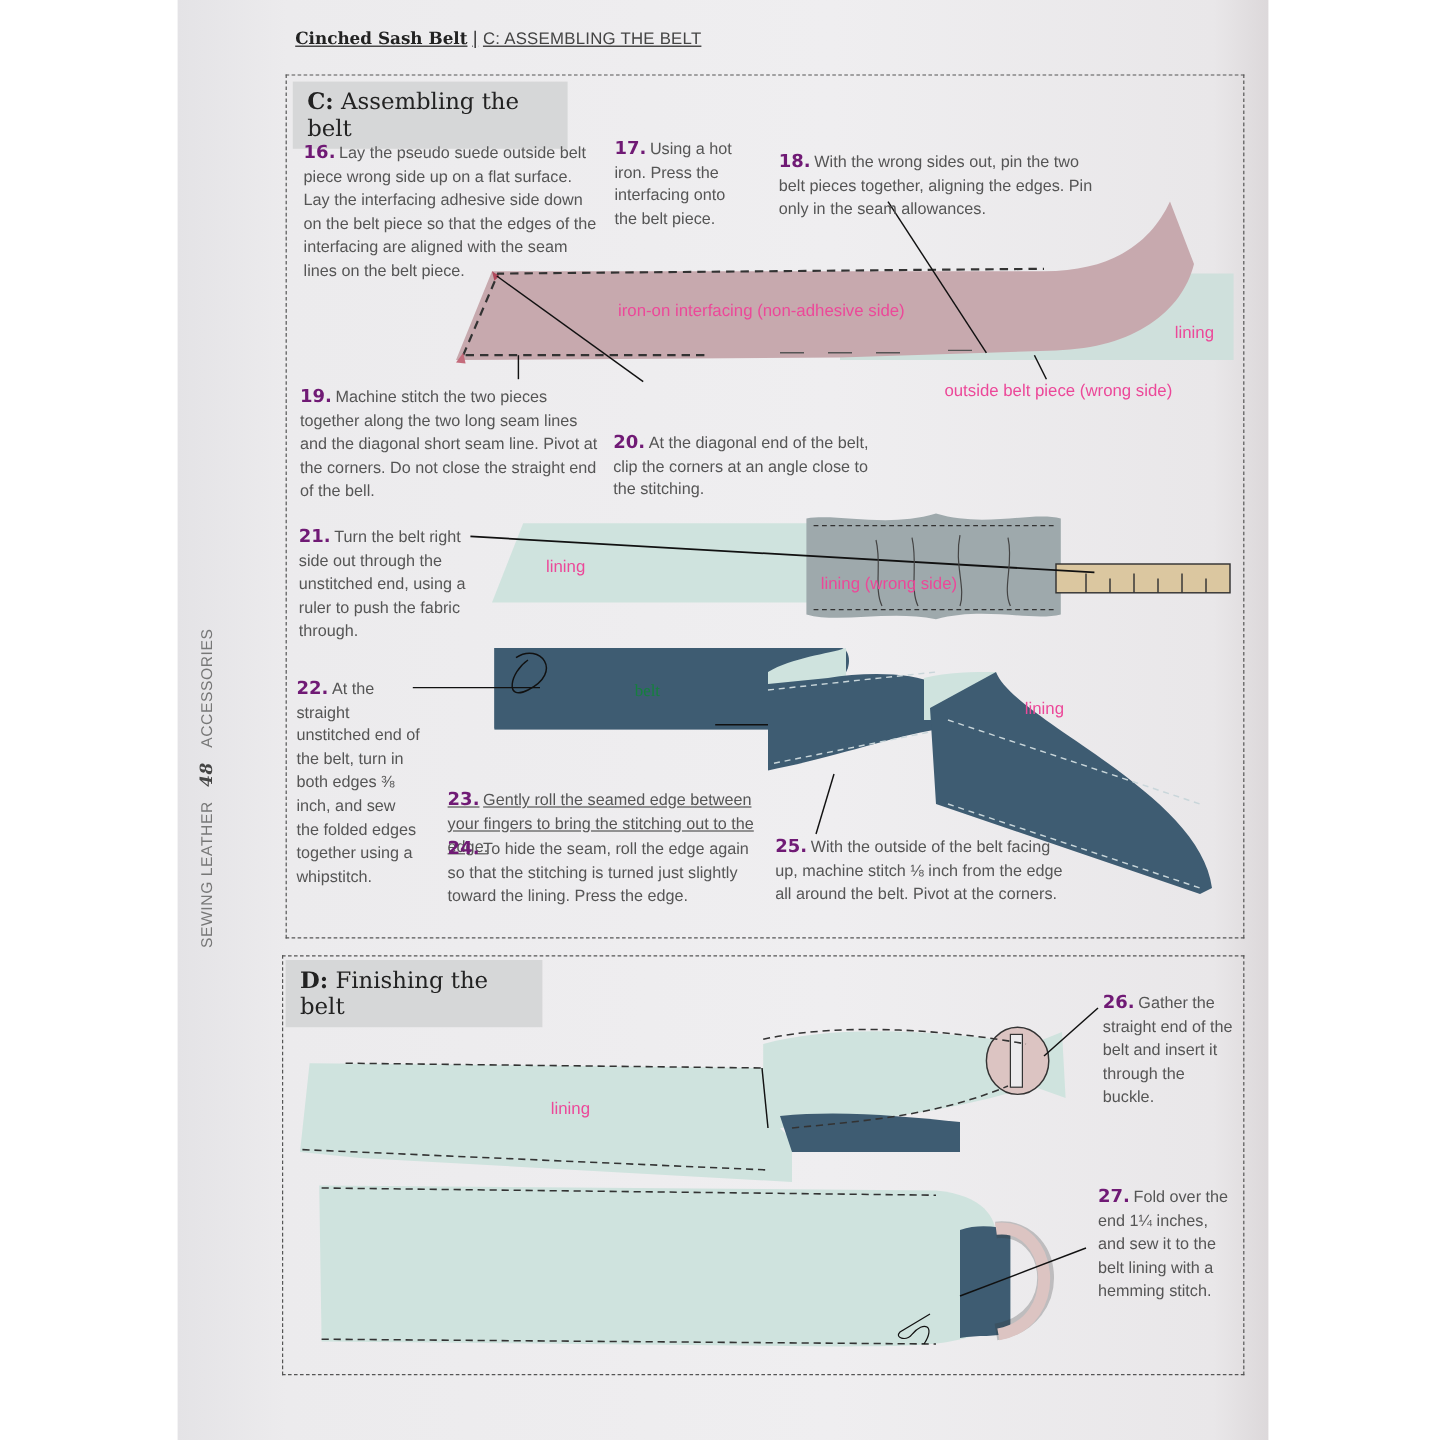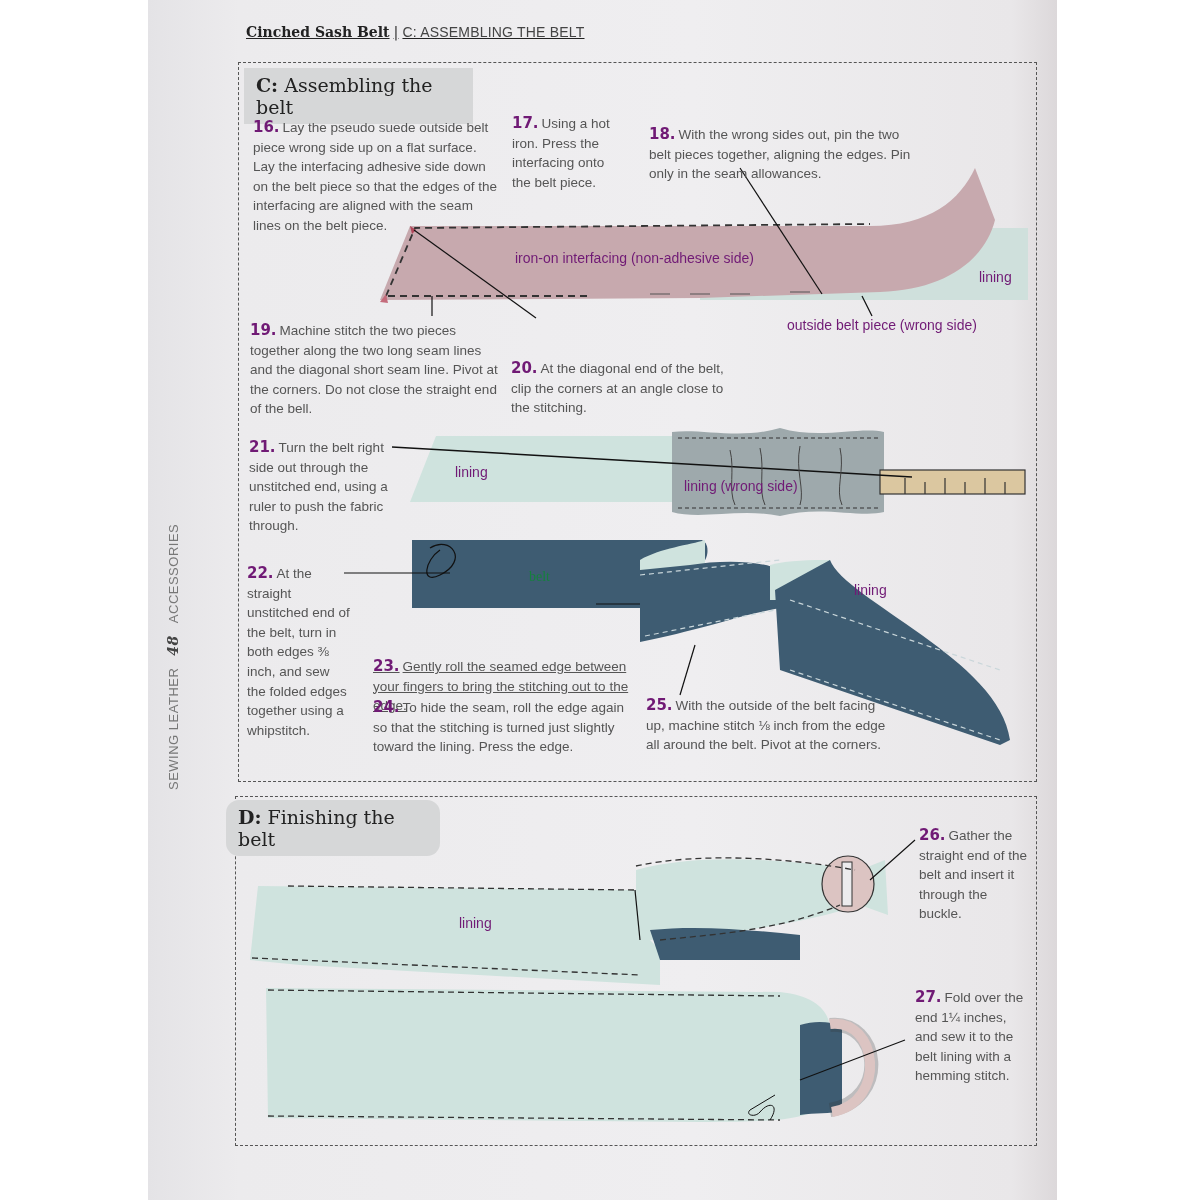--- a/index.html
+++ b/index.html
@@ -15,21 +15,21 @@
                font-family:"Liberation Sans", sans-serif; font-size:13px; color:#777; white-space:nowrap; letter-spacing:0.5px; }
   .side-text .pg { font-family:"DejaVu Serif", serif; font-weight:bold; font-style:italic; color:#444; margin:0 12px; font-size:14px; }
   .section { position:absolute; border:1.5px dashed #555; }
   .sec-c { left:238px; top:62px; width:797px; height:718px; border-left:1.5px dashed #555; }
   .sec-d { left:235px; top:796px; width:800px; height:348px; }
   .sec-head { position:absolute; background:#d6d7d8; font-family:"DejaVu Serif", serif; font-size:19px; color:#222; padding:6px 12px; }
   .sec-head .letter { font-weight:bold; }
   .sec-head .title { }
   .step { position:absolute; font-family:"Liberation Sans", sans-serif; font-size:13.5px; line-height:19.6px; color:#555; }
   .step .num { font-family:"DejaVu Sans", sans-serif; font-weight:bold; color:#701a75; font-size:15px; margin-right:3px; }
-  .label { position:absolute; font-family:"Liberation Sans", sans-serif; font-size:14px; color:#701a75; white-space:nowrap; }
+  .label { position:absolute; font-family:"Liberation Sans", sans-serif; font-size:14px; color:#ec4899; white-space:nowrap; }
   svg.art { position:absolute; left:0; top:0; width:1200px; height:1200px; pointer-events:none; }
 </style>
 </head>
 <body>
 
 <div class="page"></div>
 
 <div class="running-head">
   <span class="bold">Cinched Sash Belt</span><span class="bar">|</span><span class="sub">C: ASSEMBLING THE BELT</span>
 </div>
@@ -38,21 +38,21 @@
   <span>SEWING LEATHER</span><span class="pg">48</span><span>ACCESSORIES</span>
 </div>
 
 <div class="section sec-c"></div>
 <div class="sec-head" style="left:244px;top:68px;width:205px;">
   <span class="letter">C:</span>
   <span class="title">Assembling the belt</span>
 </div>
 
 <div class="section sec-d"></div>
-<div class="sec-head" style="left:226px;top:800px;width:190px;border-radius:13px;">
+<div class="sec-head" style="left:238px;top:800px;width:190px;">
   <span class="letter">D:</span>
   <span class="title">Finishing the belt</span>
 </div>
 
 <svg class="art" viewBox="0 0 1200 1200">
 
   <g>
     <path d="M700 228 L1028 228 L1028 300 L700 300 Z" fill="#cfe0dc"></path>
     <path d="M380 300 L410 226 L870 226 C930 226 960 200 975 168 L995 220 C985 260 945 290 880 292 L700 298 L380 300 Z" fill="#c7a9ae"></path>
     <path d="M385 298 L414 228 L880 228 C935 226 960 198 975 170" fill="none" stroke="#d6bfc3" stroke-width="0"></path>

